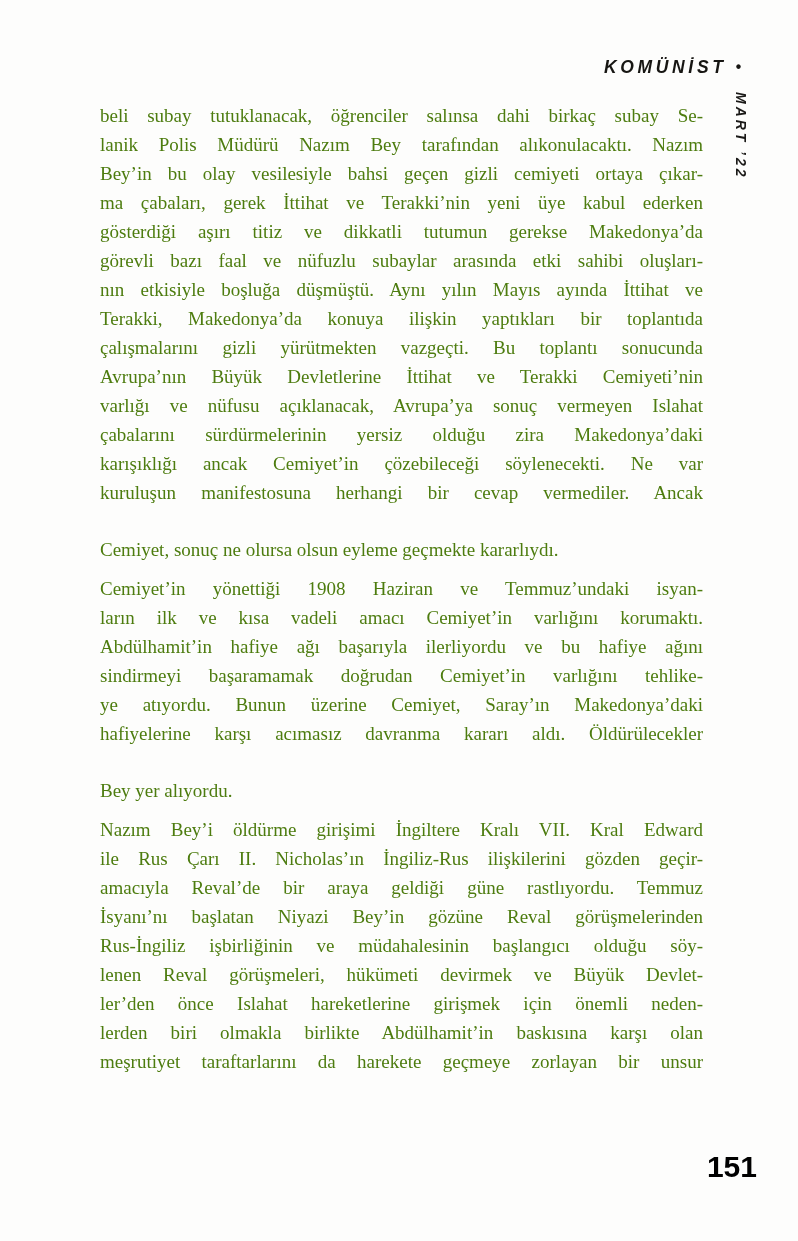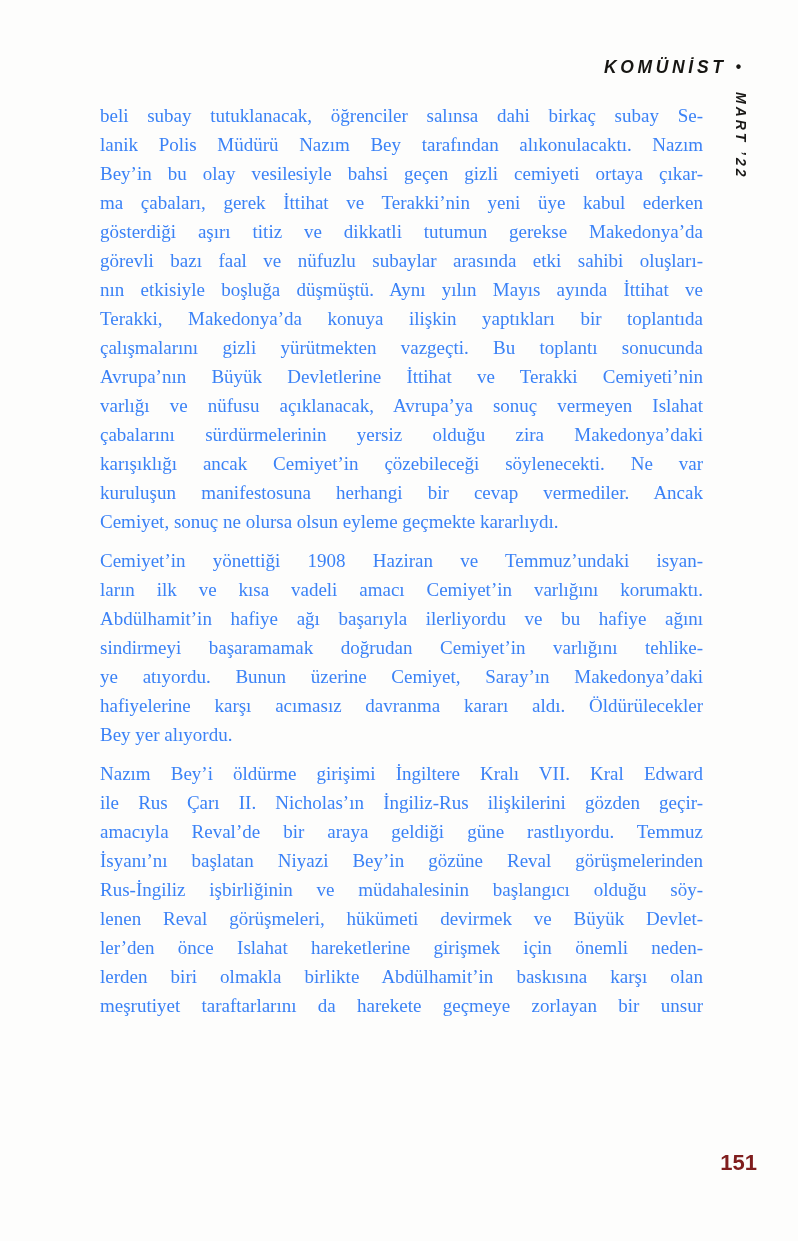--- a/index.html
+++ b/index.html
@@ -55,33 +55,33 @@
     left: 100px; top: 101px;
     width: 603px;
   }
   .para { margin: 0 0 10px 0; }
   .para:last-child { margin-bottom: 6px; }
   .line {
     font-size: 19px;
     line-height: 29px;
     text-align: justify;
     text-align-last: justify;
-    color: #3b82f6;
+    color: #4d7c0f;
     white-space: normal;
   }
-  .line.last { text-align-last: left; }
+  .line.last { text-align-last: left; margin-top: 28px; }
 
   
   .page-number {
     position: absolute;
     top: 1150px; right: 41px;
     font-family: "Liberation Sans", sans-serif;
     font-weight: 700;
-    font-size: 22px;
-    color: #7f1d1d;
+    font-size: 30px;
+    color: #000000;
   }
 </style>
 </head>
 <body>
 
 <div class="page">
 
   <div class="running-head">
     <span>KOMÜNİST</span><span class="bullet">•</span>
   </div>

